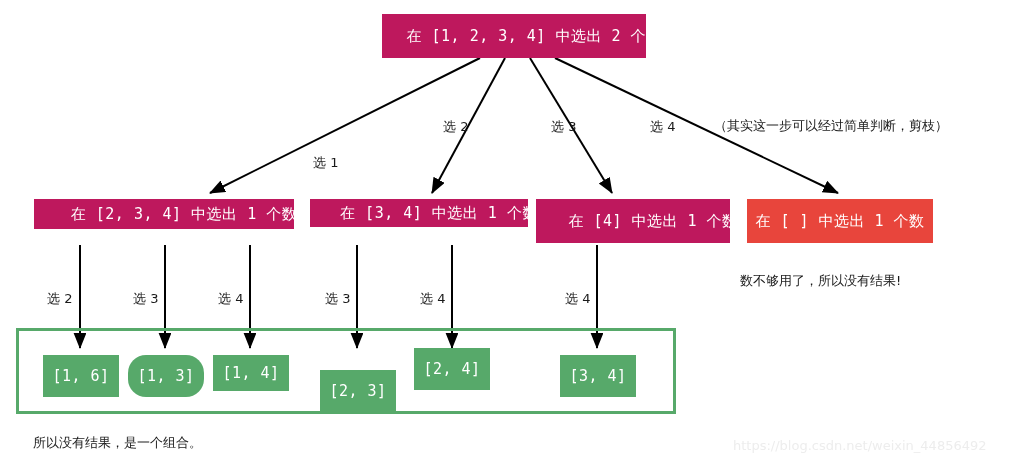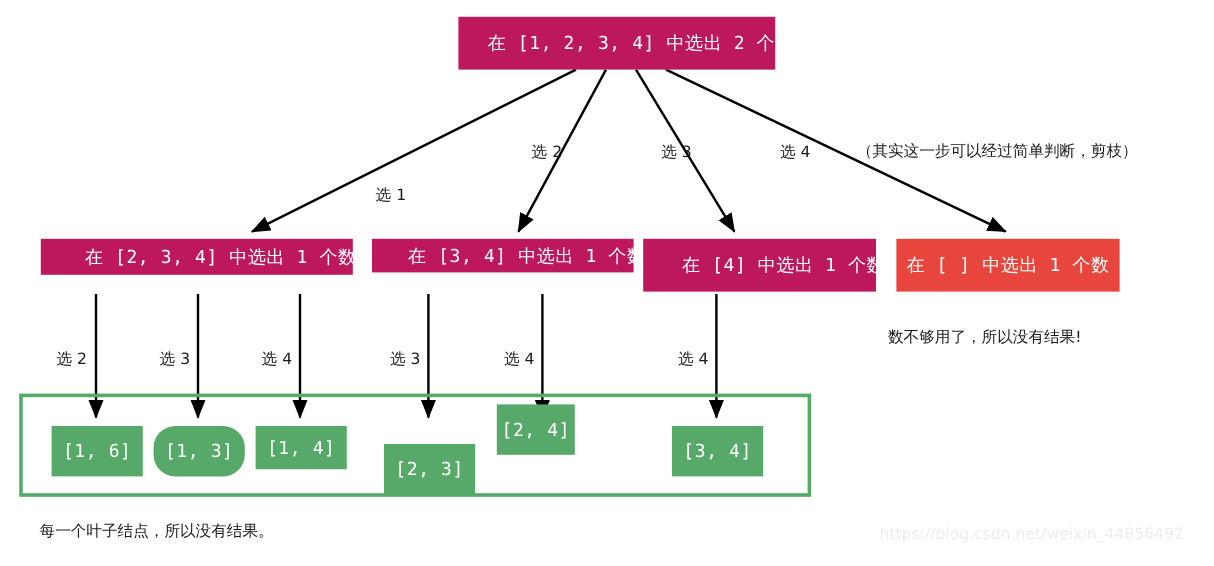--- a/index.html
+++ b/index.html
@@ -173,28 +173,28 @@
   </div>
   <div class="node green" style="left:128px; top:355px; width:76px; height:42px;border-radius:18px;">
     <span>[1, 3]</span>
   </div>
   <div class="node green" style="left:213px; top:355px; width:76px; height:36px;">
     <span>[1, 4]</span>
   </div>
   <div class="node green" style="left:320px; top:370px; width:76px; height:42px;">
     <span>[2, 3]</span>
   </div>
-  <div class="node green" style="left:414px; top:337px; width:65px; height:42px;">
+  <div class="node green" style="left:414px; top:348px; width:76px; height:42px;">
     <span>[2, 4]</span>
   </div>
   <div class="node green" style="left:560px; top:355px; width:76px; height:42px;text-align:center;">
     <span>[3, 4]</span>
   </div>
 
   <div class="caption" style="left:33px; top:434px;">
-    <span>每一个叶子结点，所以没有结果。</span>
+    <span>所以没有结果，是一个组合。</span>
   </div>
 
   <div class="watermark" style="left:733px; top:438px;">
     <span>https://blog.csdn.net/weixin_44856492</span>
   </div>
 
 </div>
 
 </body></html>

